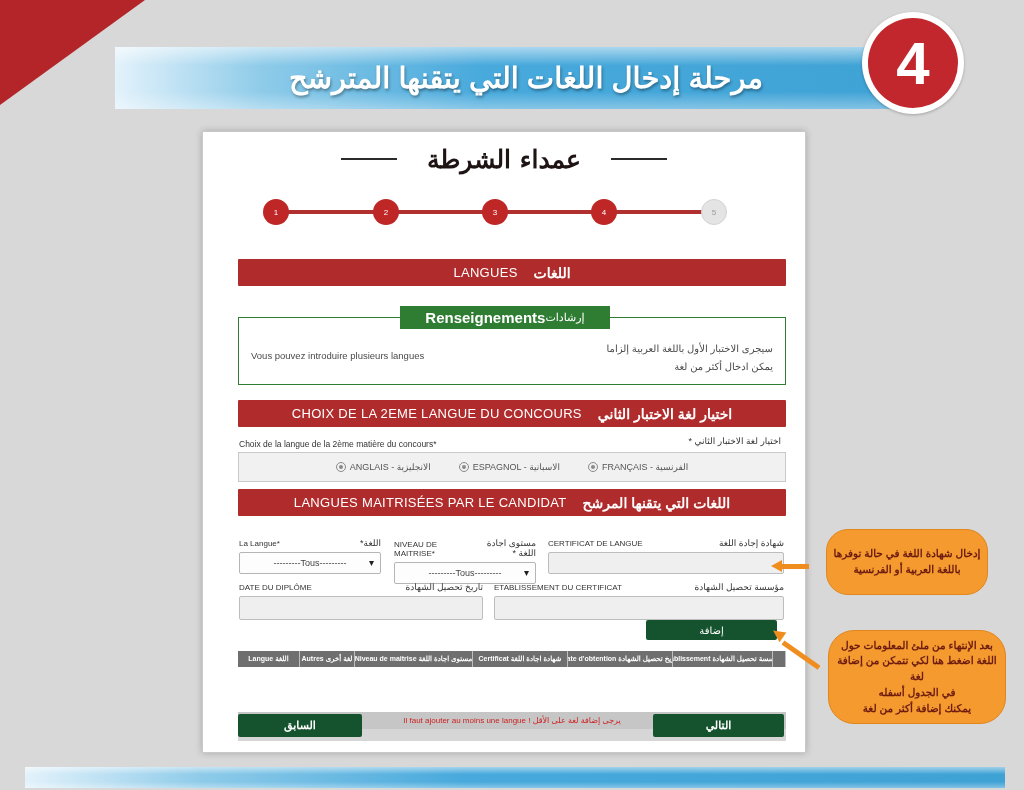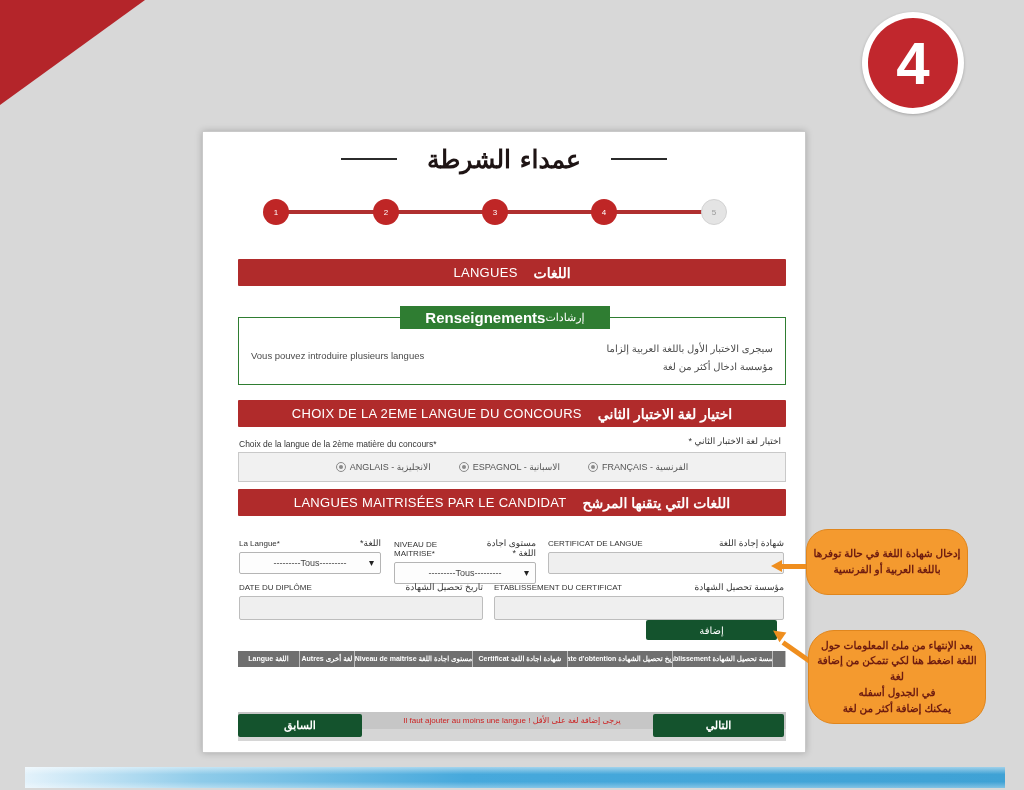--- a/index.html
+++ b/index.html
@@ -90,39 +90,42 @@
   .t-head { display:grid; grid-template-columns:62px 55px 118px 95px 105px 100px 1fr; background:#6f6f6f; height:16px; }
   .t-head .cell { color:#fff; font-size:7px; font-weight:bold; display:flex; align-items:center; justify-content:center;
     border-right:1px solid rgba(255,255,255,.55); overflow:hidden; white-space:nowrap; }
   .t-empty { height:17px; background:#c6c6c6; display:flex; align-items:center; justify-content:center;
     color:#cc2222; font-size:8px;margin-top:45px; }
   .t-foot { height:12px; background:#d6d6d6; }
 
   
   .callout { position:absolute; background:#f49a2f; border:1px solid #e0861d; color:#6e1c10;
     display:flex; align-items:center; justify-content:center; text-align:center;
-    font-weight:bold; font-size:10.5px; line-height:1.5; white-space:pre-line; direction:rtl; z-index:3; }
+    font-weight:bold; font-size:10.5px; line-height:1.5; white-space:pre-line; direction:rtl; z-index:3;margin-left:20px; }
   .callout-1 { left:806px; top:529px; width:162px; height:66px; border-radius:22px; }
   .callout-2 { left:808px; top:630px; width:178px; height:94px; border-radius:26px; }
   .conn1 { position:absolute; left:781px; top:564px; width:28px; height:5px; background:#ef8e1e; z-index:2; }
   .conn1-head { position:absolute; left:771px; top:560px; width:0; height:0;
     border-right:11px solid #ef8e1e; border-top:6px solid transparent; border-bottom:6px solid transparent; z-index:2; }
   .conn2 { position:absolute; left:783px; top:640px; width:44px; height:5px; background:#ef8e1e;
     transform:rotate(35deg); transform-origin:left center; z-index:2; }
   .conn2-head { position:absolute; left:772px; top:628px; width:0; height:0;
     border-right:12px solid #ef8e1e; border-top:6px solid transparent; border-bottom:6px solid transparent;
     transform:rotate(35deg); z-index:2; }
 </style>
 </head>
 <body>
 
 <div class="screen">
 
   <div class="corner-tri"></div>
 
+  <div class="top-banner">
+    <div class="title">مرحلة إدخال اللغات التي يتقنها المترشح</div>
+  </div>
 
   <div class="badge-ring">
     <div class="badge-core">4</div>
   </div>
 
   <div class="panel">
 
     <div class="form-title-row">
       <span class="title-dash"></span>
       <span class="form-title">عمداء الشرطة</span>
@@ -146,21 +149,21 @@
     <div class="rens-header">
       <span class="fr">Renseignements</span>
       <span class="ar">إرشادات</span>
     </div>
     <div class="rens-box">
       <div class="rens-fr">
         <div>Vous pouvez introduire plusieurs langues</div>
       </div>
       <div class="rens-ar">
         <div>سيجرى الاختبار الأول باللغة العربية إلزاما</div>
-        <div>مؤسسة ادخال أكثر من لغة</div>
+        <div>يمكن ادخال أكثر من لغة</div>
       </div>
     </div>
 
     <div class="banner-red" style="top:268px">
       <span class="fr">CHOIX DE LA 2EME LANGUE DU CONCOURS</span>
       <span class="ar">اختيار لغة الاختبار الثاني</span>
     </div>
 
     <div class="choix-label-fr">Choix de la langue de la 2ème matière du concours*</div>
     <div class="choix-label-ar">اختيار لغة الاختبار الثاني *</div>

